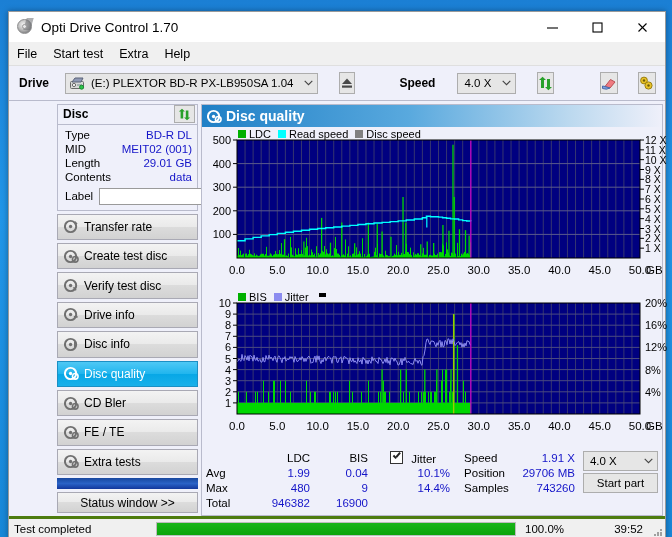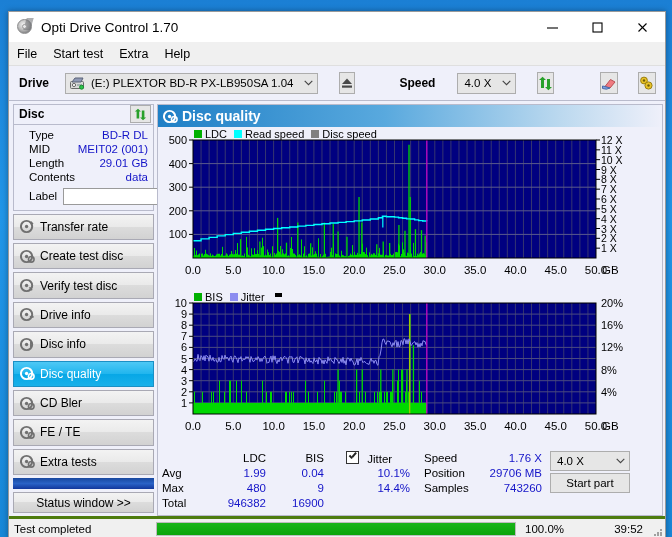--- a/index.html
+++ b/index.html
@@ -42,25 +42,25 @@
   .combo .cval{padding:0 6px;white-space:nowrap;overflow:hidden;}
   .combo .carrow{margin-left:auto;width:18px;display:flex;align-items:center;justify-content:center;color:#4a4a4a;}
   .tbtn{
     height:22px;width:24px;background:#e6e6e6;border:1px solid #adadad;box-sizing:border-box;
     display:flex;align-items:center;justify-content:center;
   }
   .sep{width:1px;height:20px;background:#9a9aa8;margin:0 6px;}
   
   #content{flex:1;display:flex;min-height:0;background:#eff0fa;}
   
-  #sidebar{width:148px;flex:none;display:flex;flex-direction:column;background:#eff0fa;padding:3px 3px 0 4px;box-sizing:border-box;}
+  #sidebar{width:148px;flex:none;display:flex;flex-direction:column;background:#eff0fa;padding:3px 3px 0 4px;box-sizing:border-box;margin-left:44px;}
   #disc-head{height:21px;display:flex;align-items:center;border:1px solid #b9bbcc;border-bottom:none;background:#eff0fa;padding-left:5px;box-sizing:border-box;}
   #disc-head .t{font-weight:bold;font-size:12px;}
   #disc-head .swapbtn{margin-left:auto;margin-right:2px;width:21px;height:18px;background:#e6e6e6;border:1px solid #adadad;box-sizing:border-box;display:flex;align-items:center;justify-content:center;}
-  #disc-box{border:1px solid #b9bbcc;background:#eff0fa;padding:3px 5px 4px 15px;box-sizing:border-box;}
+  #disc-box{border:1px solid #b9bbcc;background:#eff0fa;padding:3px 5px 4px 7px;box-sizing:border-box;}
   .drow{display:flex;font-size:11.5px;line-height:14px;}
   .drow .k{color:#000;}
   .drow .v{margin-left:auto;color:#1414c8;}
   #label-row{display:flex;align-items:center;margin-top:3px;}
   #label-row .k{font-size:11.5px;}
   #label-input{flex:1;height:17px;margin:0 4px 0 6px;background:#fff;border:1px solid #9a9a9a;box-sizing:border-box;}
   #label-btn{width:21px;height:19px;background:#e6e6e6;border:1px solid #adadad;box-sizing:border-box;display:flex;align-items:center;justify-content:center;}
   .navbtn{
     height:28px;margin-top:3px;display:flex;align-items:center;
     background:linear-gradient(180deg,#f3f3f3 0%,#eaeaea 48%,#dcdcdc 50%,#d2d2d2 100%);
@@ -951,21 +951,21 @@
             <div class="statline num">14.4%</div>
             <div class="statline num"></div>
           </div>
 
           <div id="spdlabels" style="margin-left:14px;">
             <div class="statline">Speed</div>
             <div class="statline">Position</div>
             <div class="statline">Samples</div>
           </div>
           <div id="spdvals">
-            <div class="statline num">1.76 X</div>
+            <div class="statline num">1.91 X</div>
             <div class="statline num">29706 MB</div>
             <div class="statline num">743260</div>
           </div>
 
           <div id="btncol">
             <div class="combo" style="height:20px;">
               <span class="cval">4.0 X</span>
               <span class="carrow">
                 <svg width="9" height="6" viewBox="0 0 9 6">
                     <path d="M0.7 0.8 L4.5 4.6 L8.3 0.8" fill="none" stroke="#444" stroke-width="1.1"></path>

